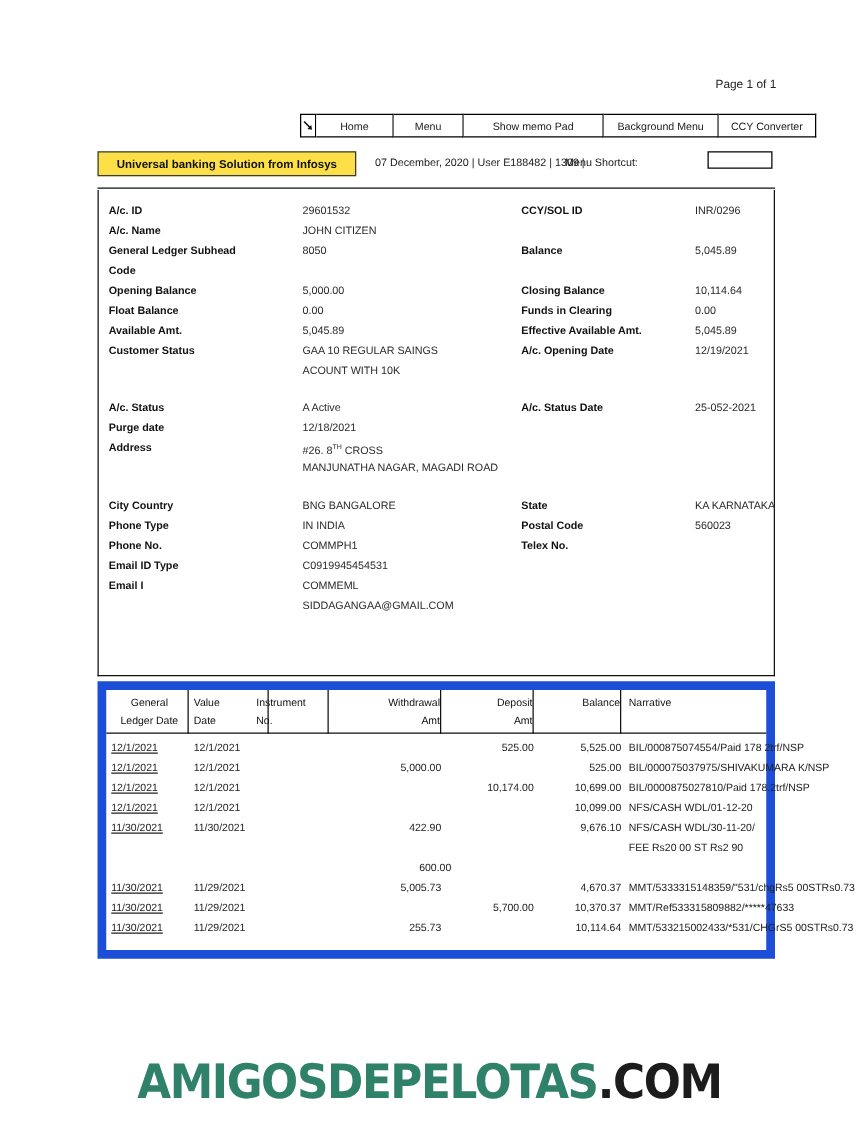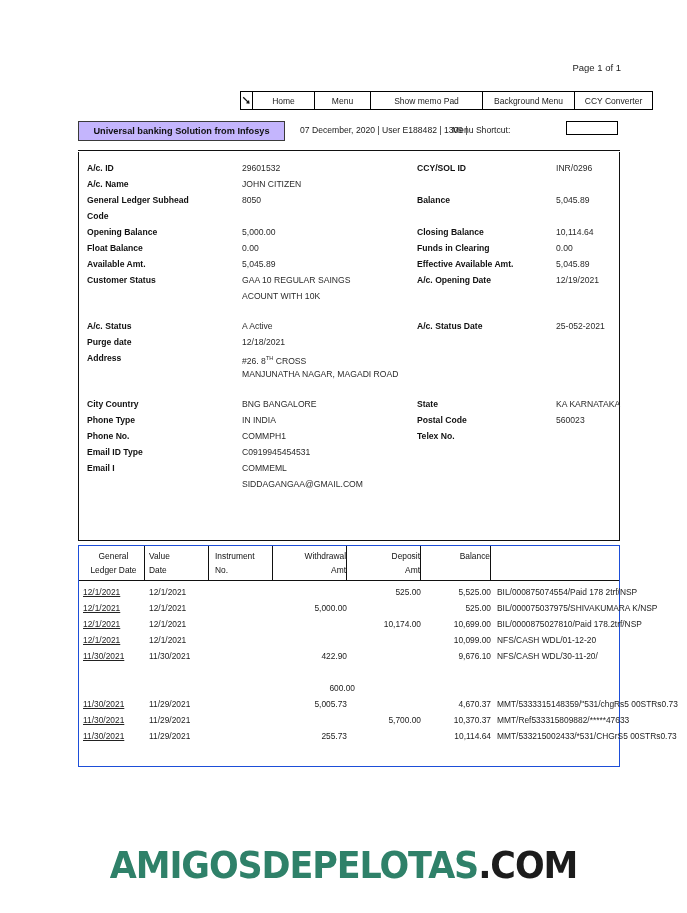--- a/index.html
+++ b/index.html
@@ -53,21 +53,21 @@
   .nav-btn.w1 { width:62px; }
   .nav-btn.w2 { width:56px; }
   .nav-btn.w3 { width:112px; }
   .nav-btn.w4 { width:92px; }
   .nav-btn.w5 { width:78px; }
 
   
   .tagline {
     position:absolute; left:78px; top:121px;
     width:207px; height:20px;
-    border:1.4px solid #3a3a3a; background:#c4b5fd;
+    border:1.4px solid #3a3a3a; background:#fde047;
     display:flex; align-items:center; justify-content:center;
     font-size:9.2px; font-weight:bold; color:#111;
     white-space:nowrap;
   }
   .infoline {
     position:absolute; left:300px; top:125px;
     font-size:8.6px; color:#1a1a1a; white-space:nowrap;
   }
   .shortcut-label { position:absolute; left:452px; top:125px; font-size:8.6px; color:#1a1a1a; }
   .shortcut-box {
@@ -89,21 +89,21 @@
   .val { color:#2a2a2a; }
   .c1 { left:8px; }
   .c2 { left:163px; }
   .c3 { left:338px; }
   .c4 { left:477px; }
   .sup { font-size:5.6px; vertical-align:super; }
 
   
   .txn {
     position:absolute; left:78px; top:545px; width:542px; height:222px;
-    border:1px solid #1d4ed8;
+    border:7px solid #1d4ed8;
   }
   .thead {
     position:absolute; left:0; top:0; width:100%; height:35px;
     border-bottom:1px solid #111;
   }
   .th {
     position:absolute; top:0; height:35px; font-size:8.4px; color:#111;
     border-right:1px solid #111; padding-top:3px;
   }
   .th span { display:block; line-height:14px; }
@@ -217,35 +217,39 @@
   <div class="txn">
     <div class="thead">
         <div class="th ctr" style="left: 4px; width: 62px;">
           <span>General</span>
           <span>Ledger Date</span>
         </div>
         <div class="th lft" style="left: 70px; width: 60px;">
           <span>Value</span>
           <span>Date</span>
         </div>
-        <div class="th lft" style="left: 136px; width: 58px;">
+        <div class="th lft" style="left: 120px; width: 58px;">
           <span>Instrument</span>
           <span>No.</span>
         </div>
         <div class="th rgt" style="left: 196px; width: 72px;">
           <span>Withdrawal</span>
           <span>Amt</span>
         </div>
         <div class="th rgt" style="left: 272px; width: 70px;">
           <span>Deposit</span>
           <span>Amt</span>
         </div>
         <div class="th rgt" style="left: 346px; width: 66px;">
           <span></span>
           <span>Balance</span>
+        </div>
+        <div class="th lft last" style="left: 418px; width: 122px;">
+          <span></span>
+          <span>Narrative</span>
         </div>
       </div>
   <div class="tr" style="top: 38px;">
         <div class="cell l u" style="left: 4px; width: auto; text-align: left;">12/1/2021</div>
         <div class="cell l" style="left: 70px; width: 60px;">12/1/2021</div>
         <div class="cell r" style="left: 272px; width: 70px;">525.00</div>
         <div class="cell r" style="left: 346px; width: 66px;">5,525.00</div>
         <div class="cell l" style="left: 418px; width: 122px;">BIL/000875074554/Paid 178 2trf/NSP</div>
       </div>
       <div class="tr" style="top: 54px;">
@@ -268,20 +272,23 @@
         <div class="cell r" style="left: 204px; width: 72px; margin-top: 48px;">600.00</div>
         <div class="cell r" style="left: 346px; width: 66px;">10,099.00</div>
         <div class="cell l" style="left: 418px; width: 122px;">NFS/CASH WDL/01-12-20</div>
       </div>
       <div class="tr" style="top: 102px;">
         <div class="cell l u" style="left: 4px; width: auto; text-align: left;">11/30/2021</div>
         <div class="cell l" style="left: 70px; width: 60px;">11/30/2021</div>
         <div class="cell r" style="left: 196px; width: 72px;">422.90</div>
         <div class="cell r" style="left: 346px; width: 66px;">9,676.10</div>
         <div class="cell l" style="left: 418px; width: 122px;">NFS/CASH WDL/30-11-20/</div>
+      </div>
+      <div class="tr" style="top: 118px;">
+        <div class="cell l" style="left: 418px; width: 122px;">FEE Rs20 00 ST Rs2 90</div>
       </div>
       <div class="tr" style="top: 134px;"></div>
       <div class="tr" style="top: 150px;">
         <div class="cell l u" style="left: 4px; width: auto; text-align: left;">11/30/2021</div>
         <div class="cell l" style="left: 70px; width: 60px;">11/29/2021</div>
         <div class="cell r" style="left: 196px; width: 72px;">5,005.73</div>
         <div class="cell r" style="left: 346px; width: 66px;">4,670.37</div>
         <div class="cell l" style="left: 418px; width: 122px;">MMT/5333315148359/"531/chgRs5 00STRs0.73</div>
       </div>
       <div class="tr" style="top: 166px;">

